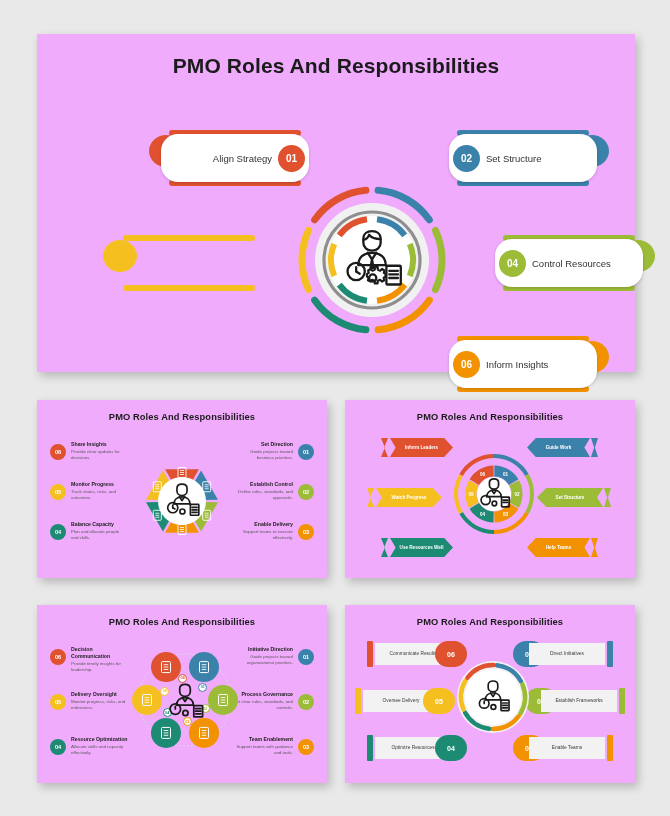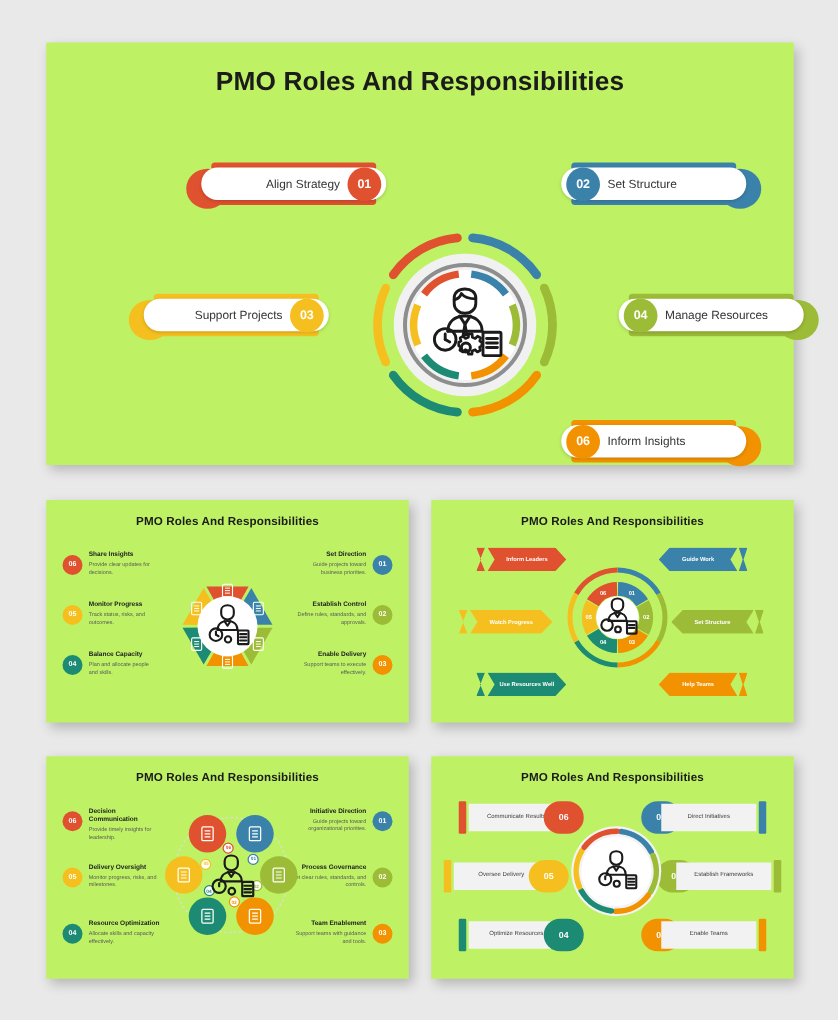--- a/index.html
+++ b/index.html
@@ -7,42 +7,42 @@
     width: 670px; height: 816px;
     background: #e9e9e9;
     font-family: "Liberation Sans", sans-serif;
     overflow: hidden;
   }
   .page { position: relative; width: 670px; height: 816px; }
 
   
   .slide {
     position: absolute;
-    background: #bef264;
+    background: #f0abfc;
     box-shadow: 3px 4px 9px rgba(0,0,0,0.22);
   }
   #slide-main   { left: 37px;  top: 34px;  width: 598px; height: 338px; }
   #slide-hex    { left: 37px;  top: 400px; width: 290px; height: 178px; }
   #slide-ribbon { left: 345px; top: 400px; width: 290px; height: 178px; }
   #slide-bubble { left: 37px;  top: 605px; width: 290px; height: 178px; }
   #slide-tag    { left: 345px; top: 605px; width: 290px; height: 178px; }
 
   .s-title {
     text-align: center;
     font-weight: bold;
     color: #1b1b1b;
     letter-spacing: .1px;
   }
   #slide-main .s-title { font-size: 21px; padding-top: 20px; }
   .mini .s-title { font-size: 9.3px; padding-top: 12px; }
 
   
   .pill {
     position: absolute;
-    width: 172px; height: 34px;
+    width: 172px; height: 56px;
   }
   .pill .bar {
     position: absolute; left: 20px; width: 132px; height: 6px;
     border-radius: 3px;
   }
   .pill .bar.top { top: 0px; }
   .pill .bar.bot { bottom: 0px; }
   .pill .cres {
     position: absolute; top: 5px; width: 34px; height: 32px;
     border-radius: 50%;
@@ -170,33 +170,29 @@
       <div class="body">
         <span class="num" style="background: rgb(59, 130, 171);">02</span>
         <span class="label">Set Structure</span>
       </div>
     </div>
 
     <div class="pill lft" id="pill-3">
       <div class="bar top" style="background: rgb(245, 192, 31);"></div>
       <div class="bar bot" style="background: rgb(245, 192, 31);"></div>
       <div class="cres" style="background: rgb(245, 192, 31);"></div>
-      <div class="body">
-        <span class="label">Support Projects</span>
-        <span class="num" style="background: rgb(245, 192, 31);">03</span>
-      </div>
     </div>
 
     <div class="pill rgt" id="pill-4">
       <div class="bar top" style="background: rgb(156, 187, 54);"></div>
       <div class="bar bot" style="background: rgb(156, 187, 54);"></div>
       <div class="cres" style="background: rgb(156, 187, 54);"></div>
       <div class="body">
         <span class="num" style="background: rgb(156, 187, 54);">04</span>
-        <span class="label">Manage Resources</span>
+        <span class="label">Control Resources</span>
       </div>
     </div>
 
 
     <div class="pill rgt" id="pill-6">
       <div class="bar top" style="background: rgb(243, 146, 0);"></div>
       <div class="bar bot" style="background: rgb(243, 146, 0);"></div>
       <div class="cres" style="background: rgb(243, 146, 0);"></div>
       <div class="body">
         <span class="num" style="background: rgb(243, 146, 0);">06</span>

